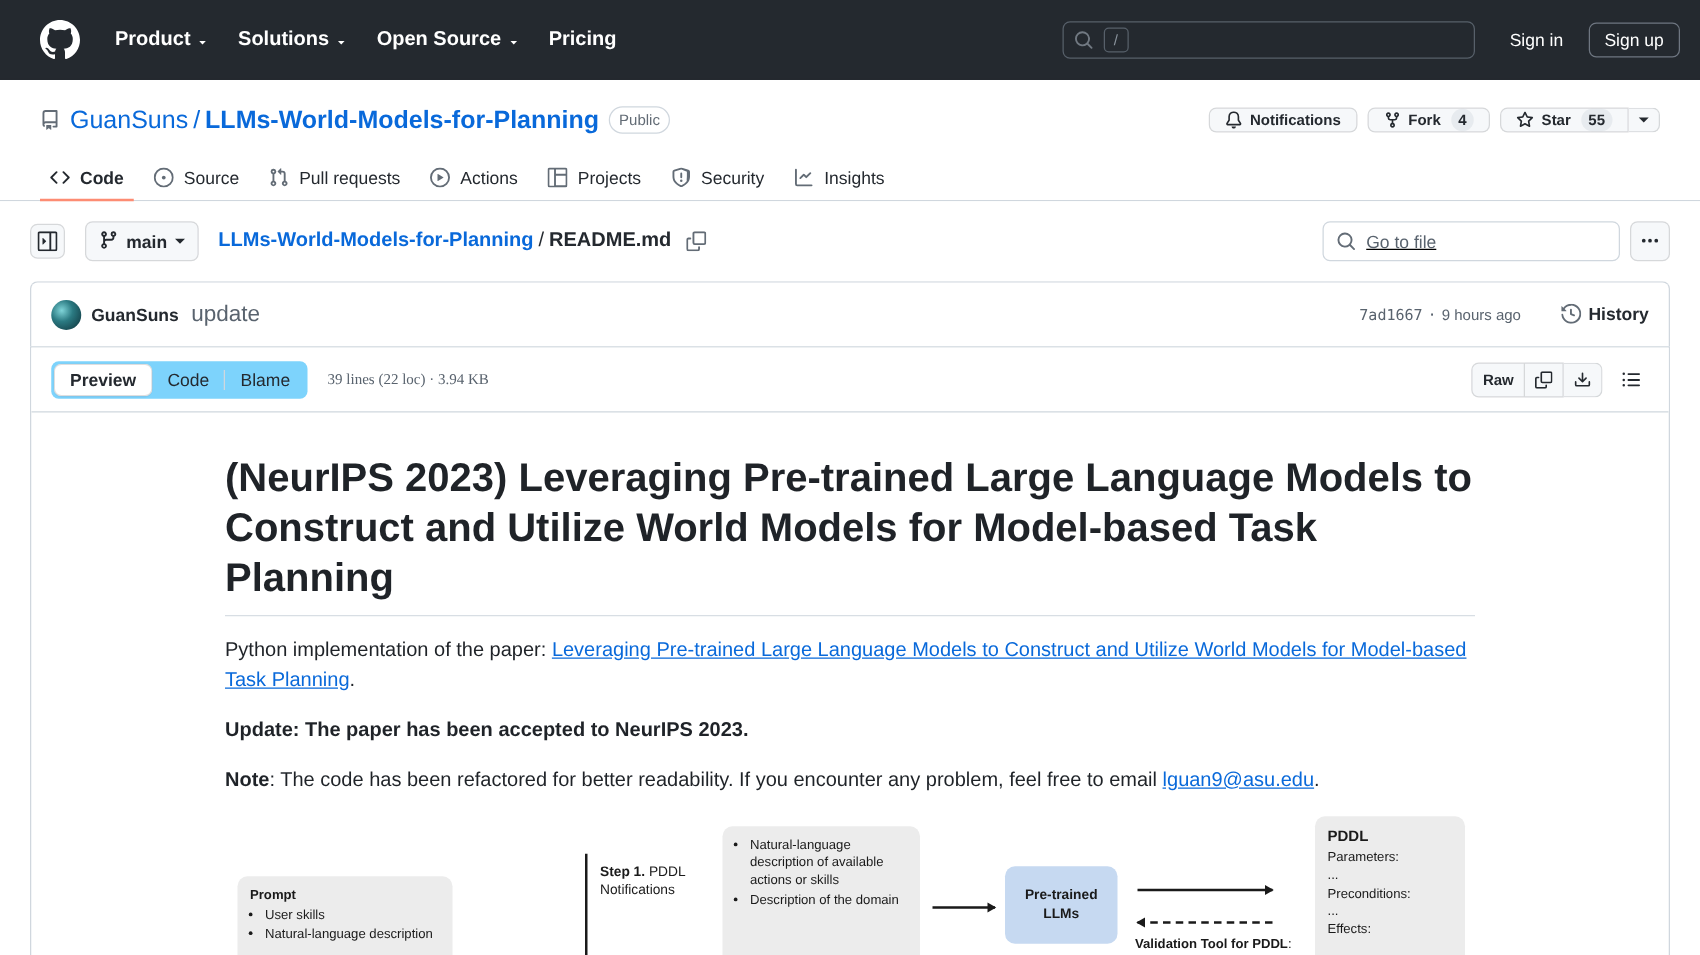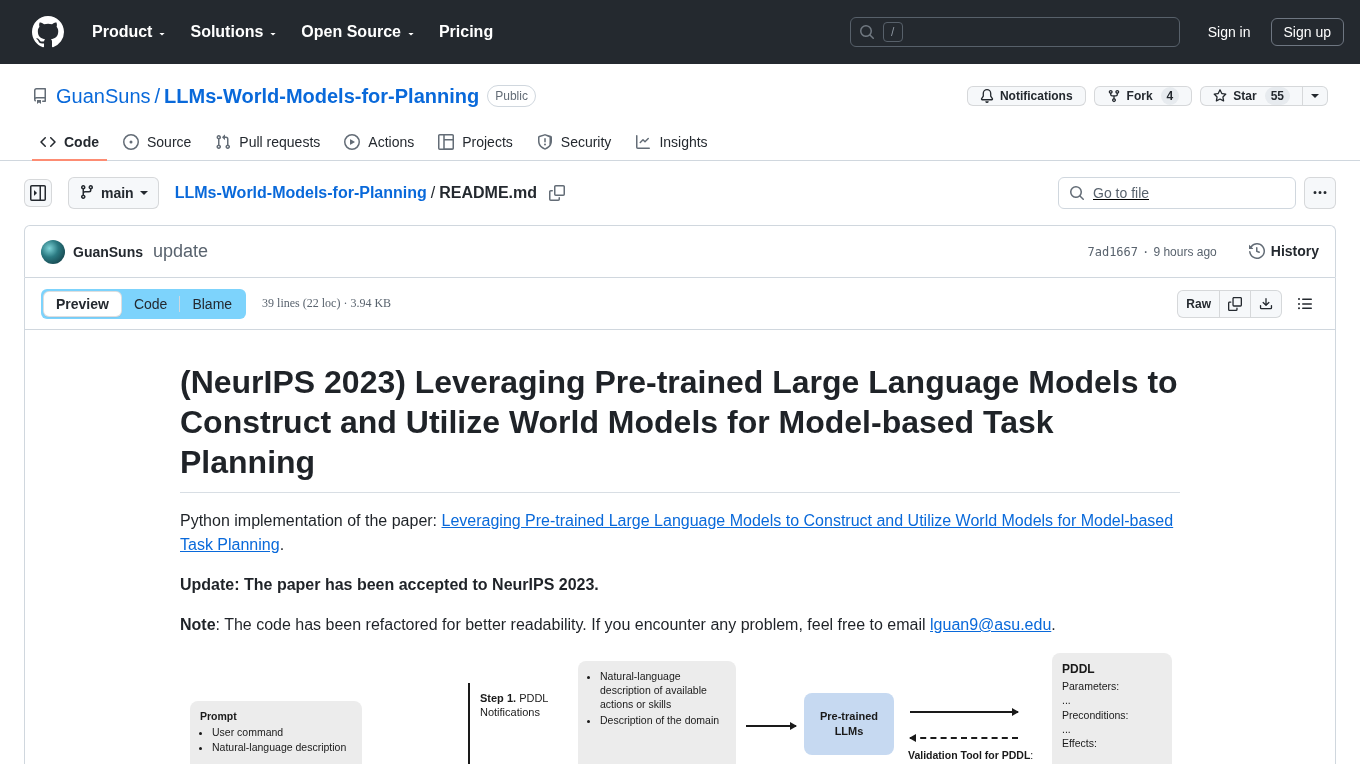--- a/index.html
+++ b/index.html
@@ -544,21 +544,21 @@
         <p class="md-p">
           <span class="md-strong">Note</span><span>: The code has been refactored for better readability. If you encounter any problem, feel free to email </span><a class="md-link">lguan9@asu.edu</a><span>.</span>
         </p>
 
         <div class="figure-wrap">
           <div class="fig">
 
             <div class="fbox" style="left:10px; top:48px; width:172px; height:132px;">
               <span class="ttl">Prompt</span>
               <ul>
-                <li>User command</li>
+                <li>User skills</li>
                 <li>Natural-language description</li>
               </ul>
             </div>
 
             <div class="vline" style="left:288px; top:30px; height:150px;"></div>
 
             <div class="steplabel" style="left:300px; top:38px; width:90px;">
               <b>Step 1.</b><span> PDDL</span><br>
               <span>Notifications</span>
             </div>

